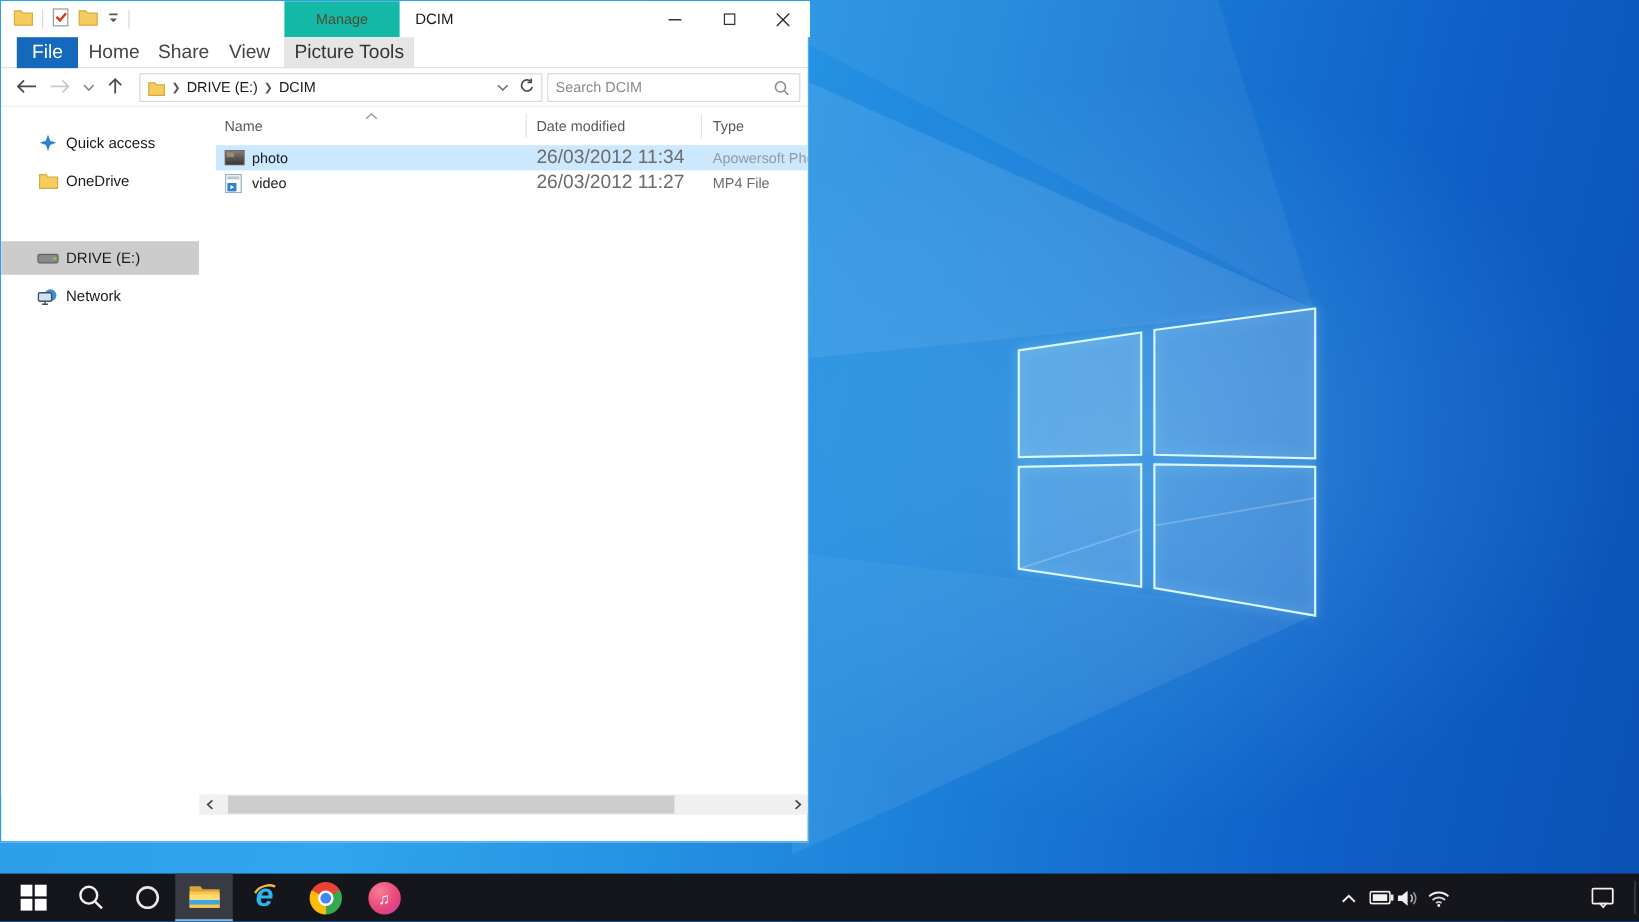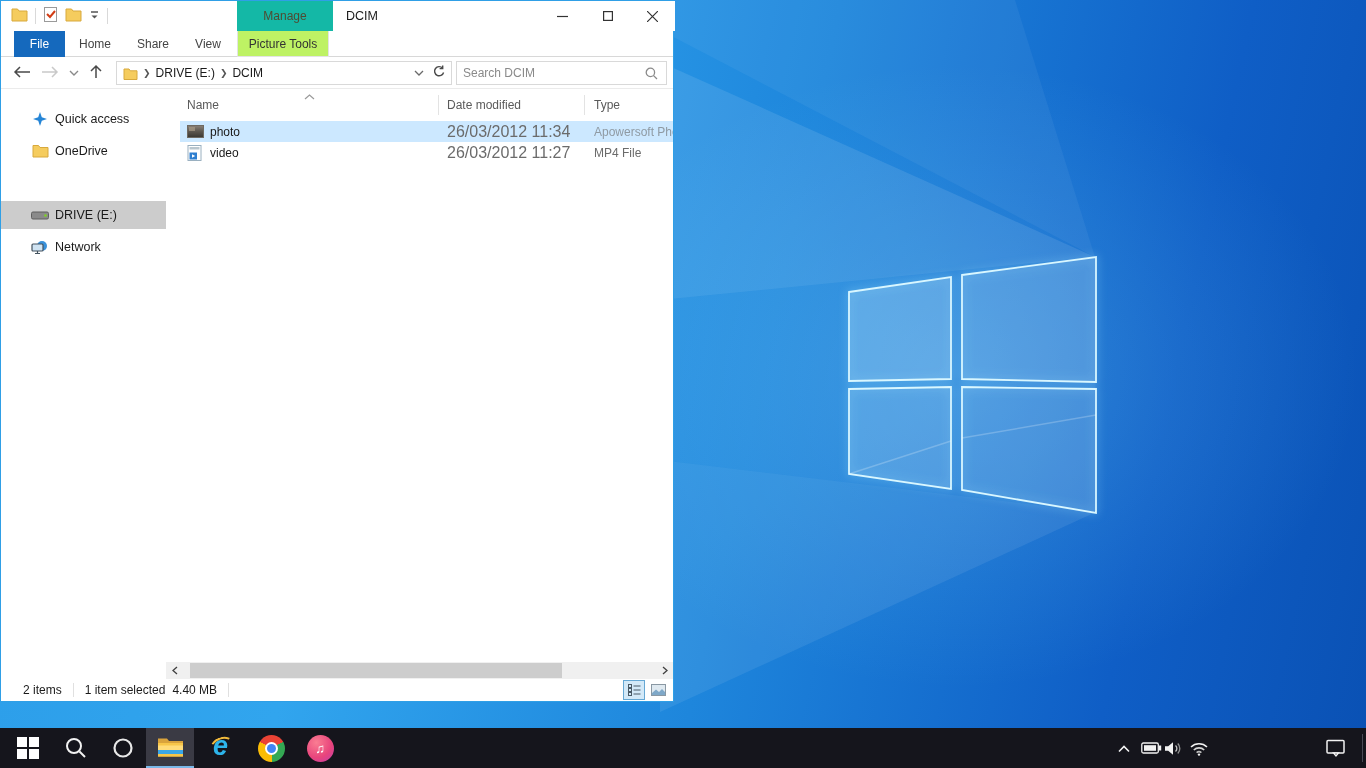--- a/index.html
+++ b/index.html
@@ -18,26 +18,26 @@
   .window { position:absolute; left:0; top:0; width:674px; height:702px; background:#fff; border:1px solid #2f9fe6; }
   .titlebar { position:absolute; left:0; top:0; width:672px; height:30px; background:#fff; }
   .qat { position:absolute; left:10px; top:5px; display:flex; align-items:center; gap:7px; }
   .qat-sep { width:1px; height:16px; background:#d9d9d9; }
   .manage-block { position:absolute; left:236px; top:0; width:96px; height:30px; background:#14b8a6; color:#4f4b33; display:flex; align-items:center; justify-content:center; font-size:12px; }
   .win-title { position:absolute; left:345px; top:8px; font-size:12.5px; color:#1a1a1a; }
   .winbtn { position:absolute; top:0; width:45px; height:30px; display:flex; align-items:center; justify-content:center; background:#fff; }
   .winbtn svg { display:block; }
 
   .tabrow { position:absolute; left:0; top:30px; width:672px; height:26px; background:#fff; border-bottom:1px solid #d8d8d8; }
-  .tab { position:absolute; top:0; height:26px; display:flex; align-items:center; justify-content:center; color:#444; font-size:12px; }
+  .tab { position:absolute; top:0; height:26px; display:flex; align-items:center; justify-content:center; color:#444; font-size:16px; }
   .tab-file { left:13px; width:51px; background:#1569bd; color:#fff; }
   .tab-home { left:68px; width:52px; }
   .tab-share { left:124px; width:56px; }
   .tab-view { left:182px; width:50px; }
-  .tab-picture-tools { left:236px; width:92px; background:#bef264; border:1px solid #e3e3e3; border-top:none; color:#333; }
+  .tab-picture-tools { left:236px; width:108px; background:#e5e5e5; border:1px solid #e3e3e3; border-top:none; color:#333; }
   .ribbon-extra { position:absolute; top:33px; height:20px; display:flex; align-items:center; }
   .help-circle { width:17px; height:17px; border-radius:50%; background:#1f72c8; color:#fff; font-size:11px; font-weight:bold; display:flex; align-items:center; justify-content:center; }
 
   .addressrow { position:absolute; left:0; top:56px; width:672px; height:32px; background:#fff; border-bottom:1px solid #ebebeb; }
   .navicons { position:absolute; left:12px; top:0; height:32px; display:flex; align-items:center; gap:10px; }
   .crumbbox { position:absolute; left:115px; top:4px; width:336px; height:24px; border:1px solid #d9d9d9; background:#fff; display:flex; align-items:center; }
   .crumb-sep { color:#555; font-size:9px; padding:0 5px; }
   .crumb { font-size:12px; color:#1a1a1a; white-space:nowrap; }
   .crumb-right { margin-left:auto; display:flex; align-items:center; gap:8px; padding-right:6px; }
   .searchbox { position:absolute; left:455px; top:4px; width:211px; height:24px; border:1px solid #d9d9d9; background:#fff; display:flex; align-items:center; }
@@ -321,43 +321,20 @@
         </svg>
     </div>
     <div class="hs-thumb"></div>
     <div class="hs-arrow" style="right:0; left:auto;">
       <svg width="6" height="9">
           <path d="M1 1 L5 4.5 L1 8" stroke="#404040" stroke-width="1.3" fill="none"></path>
         </svg>
     </div>
   </div>
 
-  <div class="statusbar">
-    <span class="sb-text" style="margin-left:22px;">2 items</span>
-    <span class="sb-sep"></span>
-    <span class="sb-text">1 item selected</span>
-    <span class="sb-text" style="margin-left:7px;">4.40 MB</span>
-    <span class="sb-sep"></span>
-    <div class="viewbtns">
-      <div class="viewbtn selected">
-        <svg width="13" height="12">
-          <rect x="0.5" y="0.5" width="3" height="3" fill="none" stroke="#4a5a66"></rect>
-          <rect x="0.5" y="4.5" width="3" height="3" fill="none" stroke="#4a5a66"></rect>
-          <rect x="0.5" y="8.5" width="3" height="3" fill="none" stroke="#4a5a66"></rect>
-          <path d="M5.5 2 h7 M5.5 6 h7 M5.5 10 h7" stroke="#4a5a66" stroke-width="1.2"></path>
-        </svg>
-      </div>
-      <div class="viewbtn">
-        <svg width="15" height="12">
-          <rect x="0.5" y="0.5" width="14" height="11" fill="#dfe9f0" stroke="#8a98a3"></rect>
-          <path d="M1 9 L5 5.5 L8 8 L11 5 L14 8 V11 H1z" fill="#7fa8c8"></path>
-        </svg>
-      </div>
-    </div>
-  </div>
 </div>
 
 <div class="taskbar">
   <div class="tb-btn" style="left:8px; width:40px;">
     <svg width="22" height="22">
       <rect x="0" y="0" width="10" height="10" fill="#fff"></rect>
         <rect x="12" y="0" width="10" height="10" fill="#fff"></rect>
       <rect x="0" y="12" width="10" height="10" fill="#fff"></rect>
         <rect x="12" y="12" width="10" height="10" fill="#fff"></rect>
     </svg>

